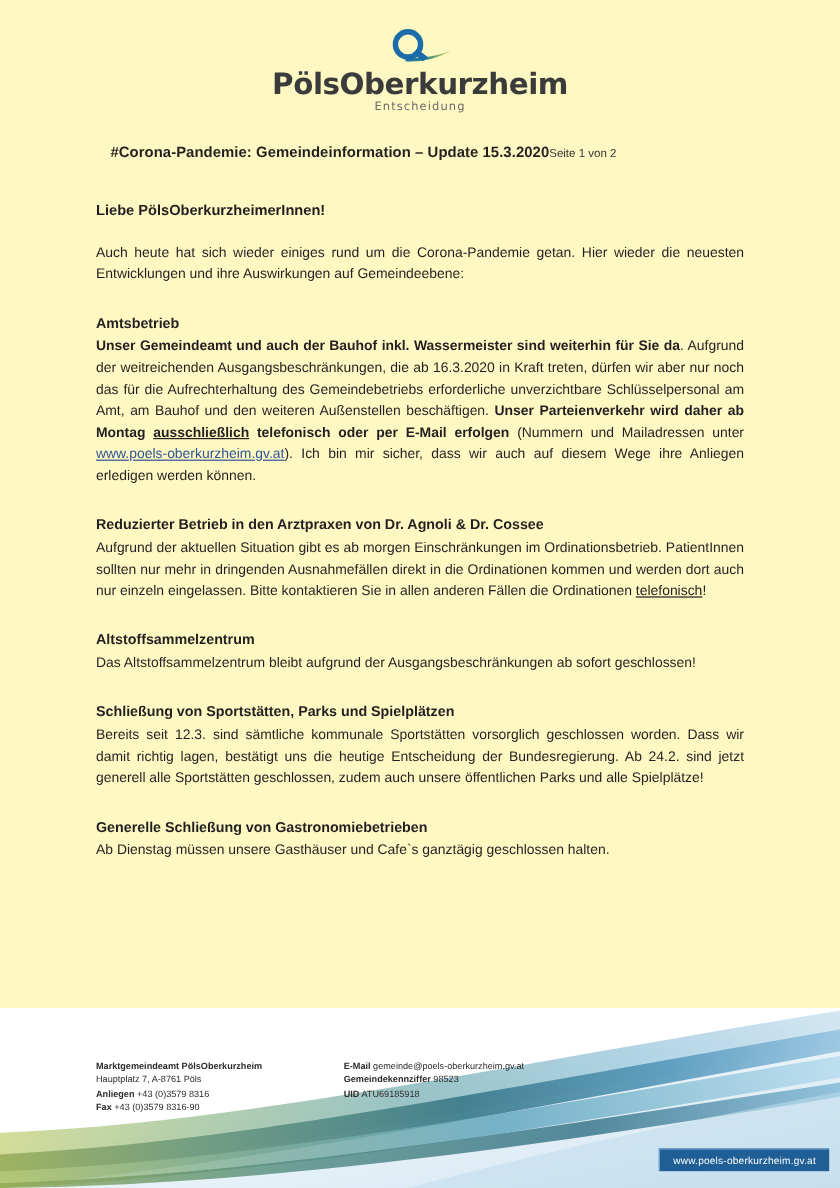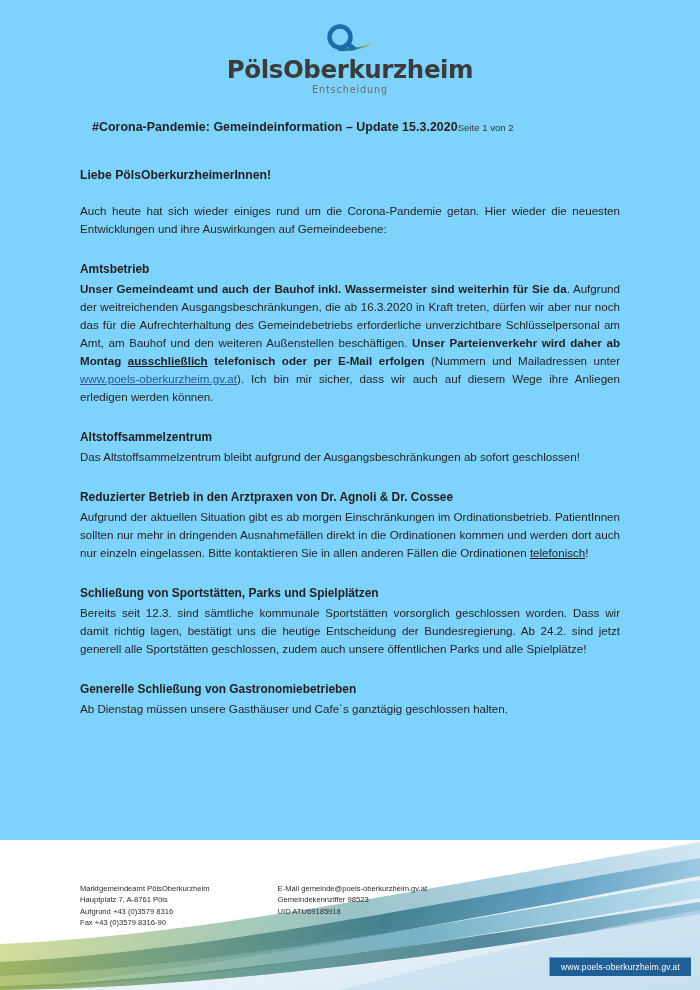--- a/index.html
+++ b/index.html
@@ -10,21 +10,21 @@
   }
   body {
     font-family: "Liberation Sans", sans-serif;
     color: #231f20;
   }
   .page {
     position: relative;
     width: 700px;
     height: 990px;
     overflow: hidden;
-    background: #7dd3fc;
+    background: #fef9c3;
   }
 
   
   .logo-block {
     position: absolute;
     left: 0;
     top: 22px;
     width: 700px;
     text-align: center;
   }
@@ -128,21 +128,21 @@
     bottom: 62px;
     width: 540px;
     display: flex;
     gap: 68px;
     font-size: 7.6px;
     line-height: 11.2px;
     color: #2b2b2b;
   }
   .footer-col { white-space: nowrap; }
   .footer-col div { margin: 0; }
-  .footer-col b { font-weight: normal; }
+  .footer-col b { font-weight: bold; }
 
   .url-badge {
     position: absolute;
     right: 9px;
     bottom: 14px;
     background: #1f5f96;
     color: #ffffff;
     font-size: 8.4px;
     letter-spacing: 0.2px;
     padding: 4px 11px 4px 11px;
@@ -183,27 +183,27 @@
     <div class="greeting">Liebe PölsOberkurzheimerInnen!</div>
 
     <p class="para">Auch heute hat sich wieder einiges rund um die Corona-Pandemie getan. Hier wieder die neuesten Entwicklungen und ihre Auswirkungen auf Gemeindeebene:</p>
 
     <div class="sec">
       <h2 class="sec-head">Amtsbetrieb</h2>
       <p class="para"><b>Unser Gemeindeamt und auch der Bauhof inkl. Wassermeister sind weiterhin für Sie da</b><span>. Aufgrund der weitreichenden Ausgangsbeschränkungen, die ab 16.3.2020 in Kraft treten, dürfen wir aber nur noch das für die Aufrechterhaltung des Gemeindebetriebs erforderliche unverzichtbare Schlüsselpersonal am Amt, am Bauhof und den weiteren Außenstellen beschäftigen. </span><b>Unser Parteienverkehr wird daher ab Montag </b><b class="u">ausschließlich</b><b> telefonisch oder per E-Mail erfolgen</b><span> (Nummern und Mailadressen unter </span><a class="link" href="#">www.poels-oberkurzheim.gv.at</a><span>). Ich bin mir sicher, dass wir auch auf diesem Wege ihre Anliegen erledigen werden können.</span></p>
     </div>
 
     <div class="sec">
+      <h2 class="sec-head">Reduzierter Betrieb in den Arztpraxen von Dr. Agnoli &amp; Dr. Cossee</h2>
+      <p class="para"><span>Aufgrund der aktuellen Situation gibt es ab morgen Einschränkungen im Ordinationsbetrieb. PatientInnen sollten nur mehr in dringenden Ausnahmefällen direkt in die Ordinationen kommen und werden dort auch nur einzeln eingelassen. Bitte kontaktieren Sie in allen anderen Fällen die Ordinationen </span><span class="u">telefonisch</span><span>!</span></p>
+    </div>
+
+    <div class="sec">
       <h2 class="sec-head">Altstoffsammelzentrum</h2>
       <p class="para">Das Altstoffsammelzentrum bleibt aufgrund der Ausgangsbeschränkungen ab sofort geschlossen!</p>
-    </div>
-
-    <div class="sec">
-      <h2 class="sec-head">Reduzierter Betrieb in den Arztpraxen von Dr. Agnoli &amp; Dr. Cossee</h2>
-      <p class="para"><span>Aufgrund der aktuellen Situation gibt es ab morgen Einschränkungen im Ordinationsbetrieb. PatientInnen sollten nur mehr in dringenden Ausnahmefällen direkt in die Ordinationen kommen und werden dort auch nur einzeln eingelassen. Bitte kontaktieren Sie in allen anderen Fällen die Ordinationen </span><span class="u">telefonisch</span><span>!</span></p>
     </div>
 
     <div class="sec">
       <h2 class="sec-head">Schließung von Sportstätten, Parks und Spielplätzen</h2>
       <p class="para">Bereits seit 12.3. sind sämtliche kommunale Sportstätten vorsorglich geschlossen worden. Dass wir damit richtig lagen, bestätigt uns die heutige Entscheidung der Bundesregierung. Ab 24.2. sind jetzt generell alle Sportstätten geschlossen, zudem auch unsere öffentlichen Parks und alle Spielplätze!</p>
     </div>
 
     <div class="sec">
       <h2 class="sec-head">Generelle Schließung von Gastronomiebetrieben</h2>
       <p class="para">Ab Dienstag müssen unsere Gasthäuser und Cafe`s ganztägig geschlossen halten.</p>
@@ -254,21 +254,21 @@
       <path d="M0 150 L0 136 C210 128 450 82 700 40 L700 58 C455 100 220 140 0 150 Z" fill="url(#w3)" opacity="0.85"></path>
       <path d="M0 150 L0 146 C215 140 460 98 700 62 L700 74 C470 112 225 148 0 150 Z" fill="url(#w4)" opacity="0.8"></path>
       <path d="M340 150 C460 118 580 92 700 70 L700 150 Z" fill="#bfdcec" opacity="0.55"></path>
     </svg>
   </div>
 
   <div class="footer-info">
     <div class="footer-col">
       <div><b>Marktgemeindeamt PölsOberkurzheim</b></div>
       <div>Hauptplatz 7, A-8761 Pöls</div>
-      <div><b>Aufgrund</b> <span>+43 (0)3579 8316</span></div>
+      <div><b>Anliegen</b> <span>+43 (0)3579 8316</span></div>
       <div><b>Fax</b> <span>+43 (0)3579 8316-90</span></div>
     </div>
     <div class="footer-col">
       <div><b>E-Mail</b> <span>gemeinde@poels-oberkurzheim.gv.at</span></div>
       <div><b>Gemeindekennziffer</b> <span>98523</span></div>
       <div><b>UID</b> <span>ATU69185918</span></div>
     </div>
   </div>
 
   <div class="url-badge">www.poels-oberkurzheim.gv.at</div>

